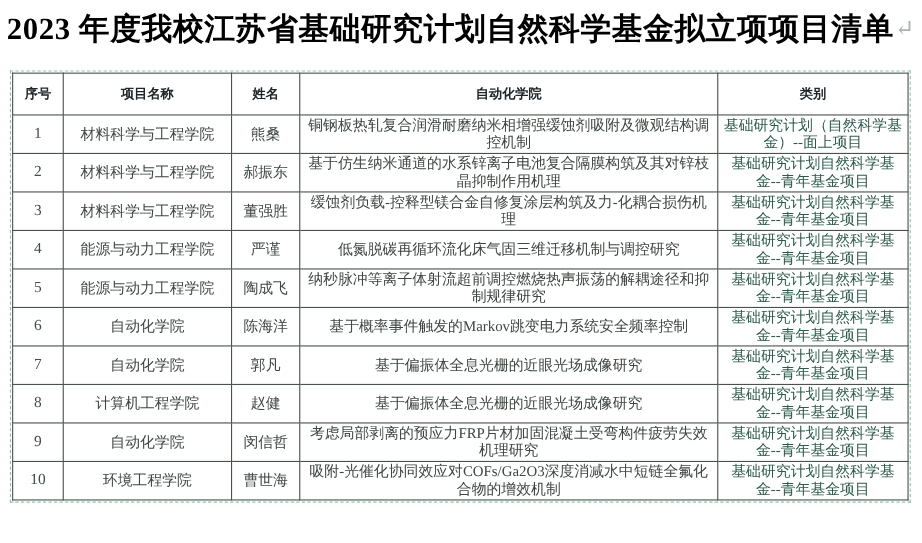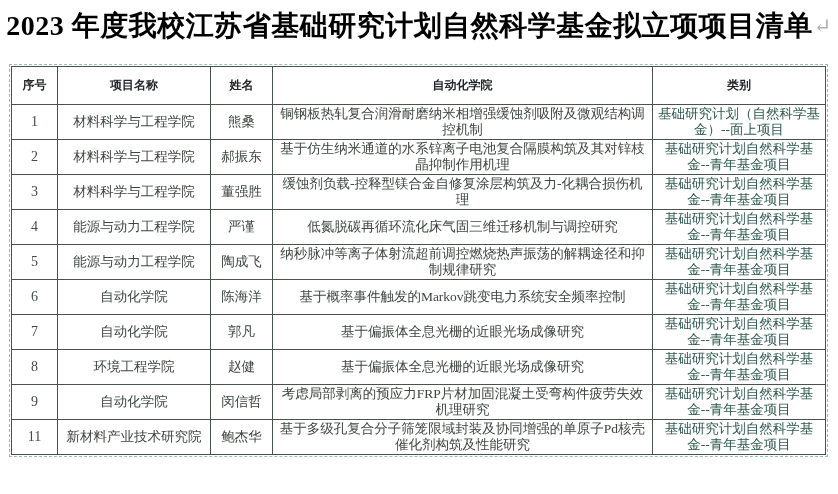--- a/index.html
+++ b/index.html
@@ -136,34 +136,34 @@
       </tr>
       <tr>
         <td class="cell-no">7</td>
         <td class="cell-unit">自动化学院</td>
         <td class="cell-name">郭凡</td>
         <td class="cell-project">基于偏振体全息光栅的近眼光场成像研究</td>
         <td class="cell-category">基础研究计划自然科学基金--青年基金项目</td>
       </tr>
       <tr>
         <td class="cell-no">8</td>
-        <td class="cell-unit">环境工程学院</td>
+        <td class="cell-unit">计算机工程学院</td>
         <td class="cell-name">赵健</td>
         <td class="cell-project">基于偏振体全息光栅的近眼光场成像研究</td>
         <td class="cell-category">基础研究计划自然科学基金--青年基金项目</td>
       </tr>
       <tr>
         <td class="cell-no">9</td>
         <td class="cell-unit">自动化学院</td>
         <td class="cell-name">闵信哲</td>
         <td class="cell-project">考虑局部剥离的预应力FRP片材加固混凝土受弯构件疲劳失效机理研究</td>
         <td class="cell-category">基础研究计划自然科学基金--青年基金项目</td>
       </tr>
       <tr>
-        <td class="cell-no">11</td>
-        <td class="cell-unit">新材料产业技术研究院</td>
-        <td class="cell-name">鲍杰华</td>
-        <td class="cell-project">基于多级孔复合分子筛笼限域封装及协同增强的单原子Pd核壳催化剂构筑及性能研究</td>
+        <td class="cell-no">10</td>
+        <td class="cell-unit">环境工程学院</td>
+        <td class="cell-name">曹世海</td>
+        <td class="cell-project">吸附-光催化协同效应对COFs/Ga2O3深度消减水中短链全氟化合物的增效机制</td>
         <td class="cell-category">基础研究计划自然科学基金--青年基金项目</td>
       </tr>
     </tbody>
   </table>
 </div>
 
 </body></html>

